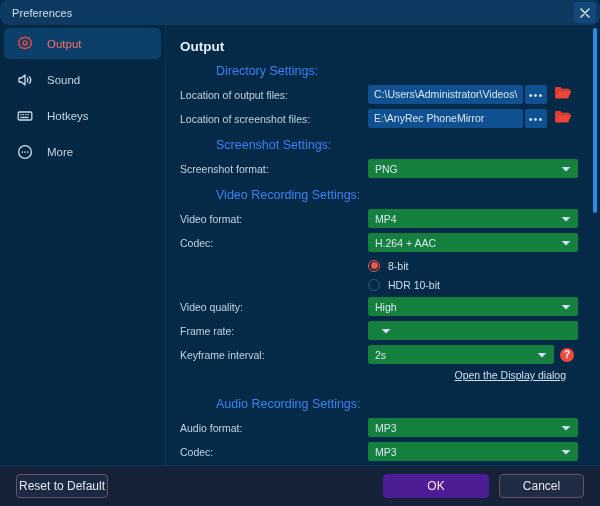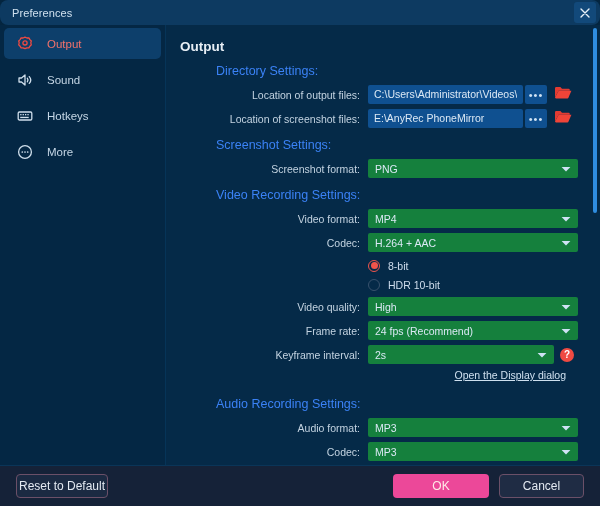--- a/index.html
+++ b/index.html
@@ -116,21 +116,21 @@
 
   .row {
     display: flex;
     align-items: center;
     margin-bottom: 5px;
     height: 19px;
   }
   .row-label {
     width: 188px;
     flex: 0 0 188px;
-    text-align: right;
+    text-align: left;
     font-size: 10.5px;
     color: #c3d3e1;
     padding-right: 8px;
     white-space: nowrap;
   }
 
   
   .field {
     height: 19px;
     background: #0f5090;
@@ -282,22 +282,22 @@
     cursor: pointer;
     font-family: "Liberation Sans", sans-serif;
   }
   .btn-reset {
     width: 92px;
     background: #1b2a42;
     border: 1px solid #6b5068;
     color: #e3e9f1;
   }
   .btn-ok {
-    width: 96px;
-    background: #ec4899;
+    width: 106px;
+    background: #4c1d95;
     color: #ffe9e6;
     border: none;
     margin-left: auto;
   }
   .btn-cancel {
     width: 85px;
     background: #1f2c44;
     border: 1px solid #6b5068;
     color: #e3e9f1;
     margin-left: 10px;
@@ -466,21 +466,20 @@
               <svg width="10" height="7" viewBox="0 0 10 7">
                   <path d="M0.6 1 L5 5.6 L9.4 1 Z" fill="#cfe2f5"></path>
                 </svg>
             </span>
           </div>
         </div>
 
         <div class="row">
           <div class="row-label">Frame rate:</div>
           <div class="dropdown">
-            <span class="dd-val">24 fps (Recommend)</span>
             <span class="caret">
               <svg width="10" height="7" viewBox="0 0 10 7">
                   <path d="M0.6 1 L5 5.6 L9.4 1 Z" fill="#cfe2f5"></path>
                 </svg>
             </span>
           </div>
         </div>
 
         <div class="row">
           <div class="row-label">Keyframe interval:</div>

